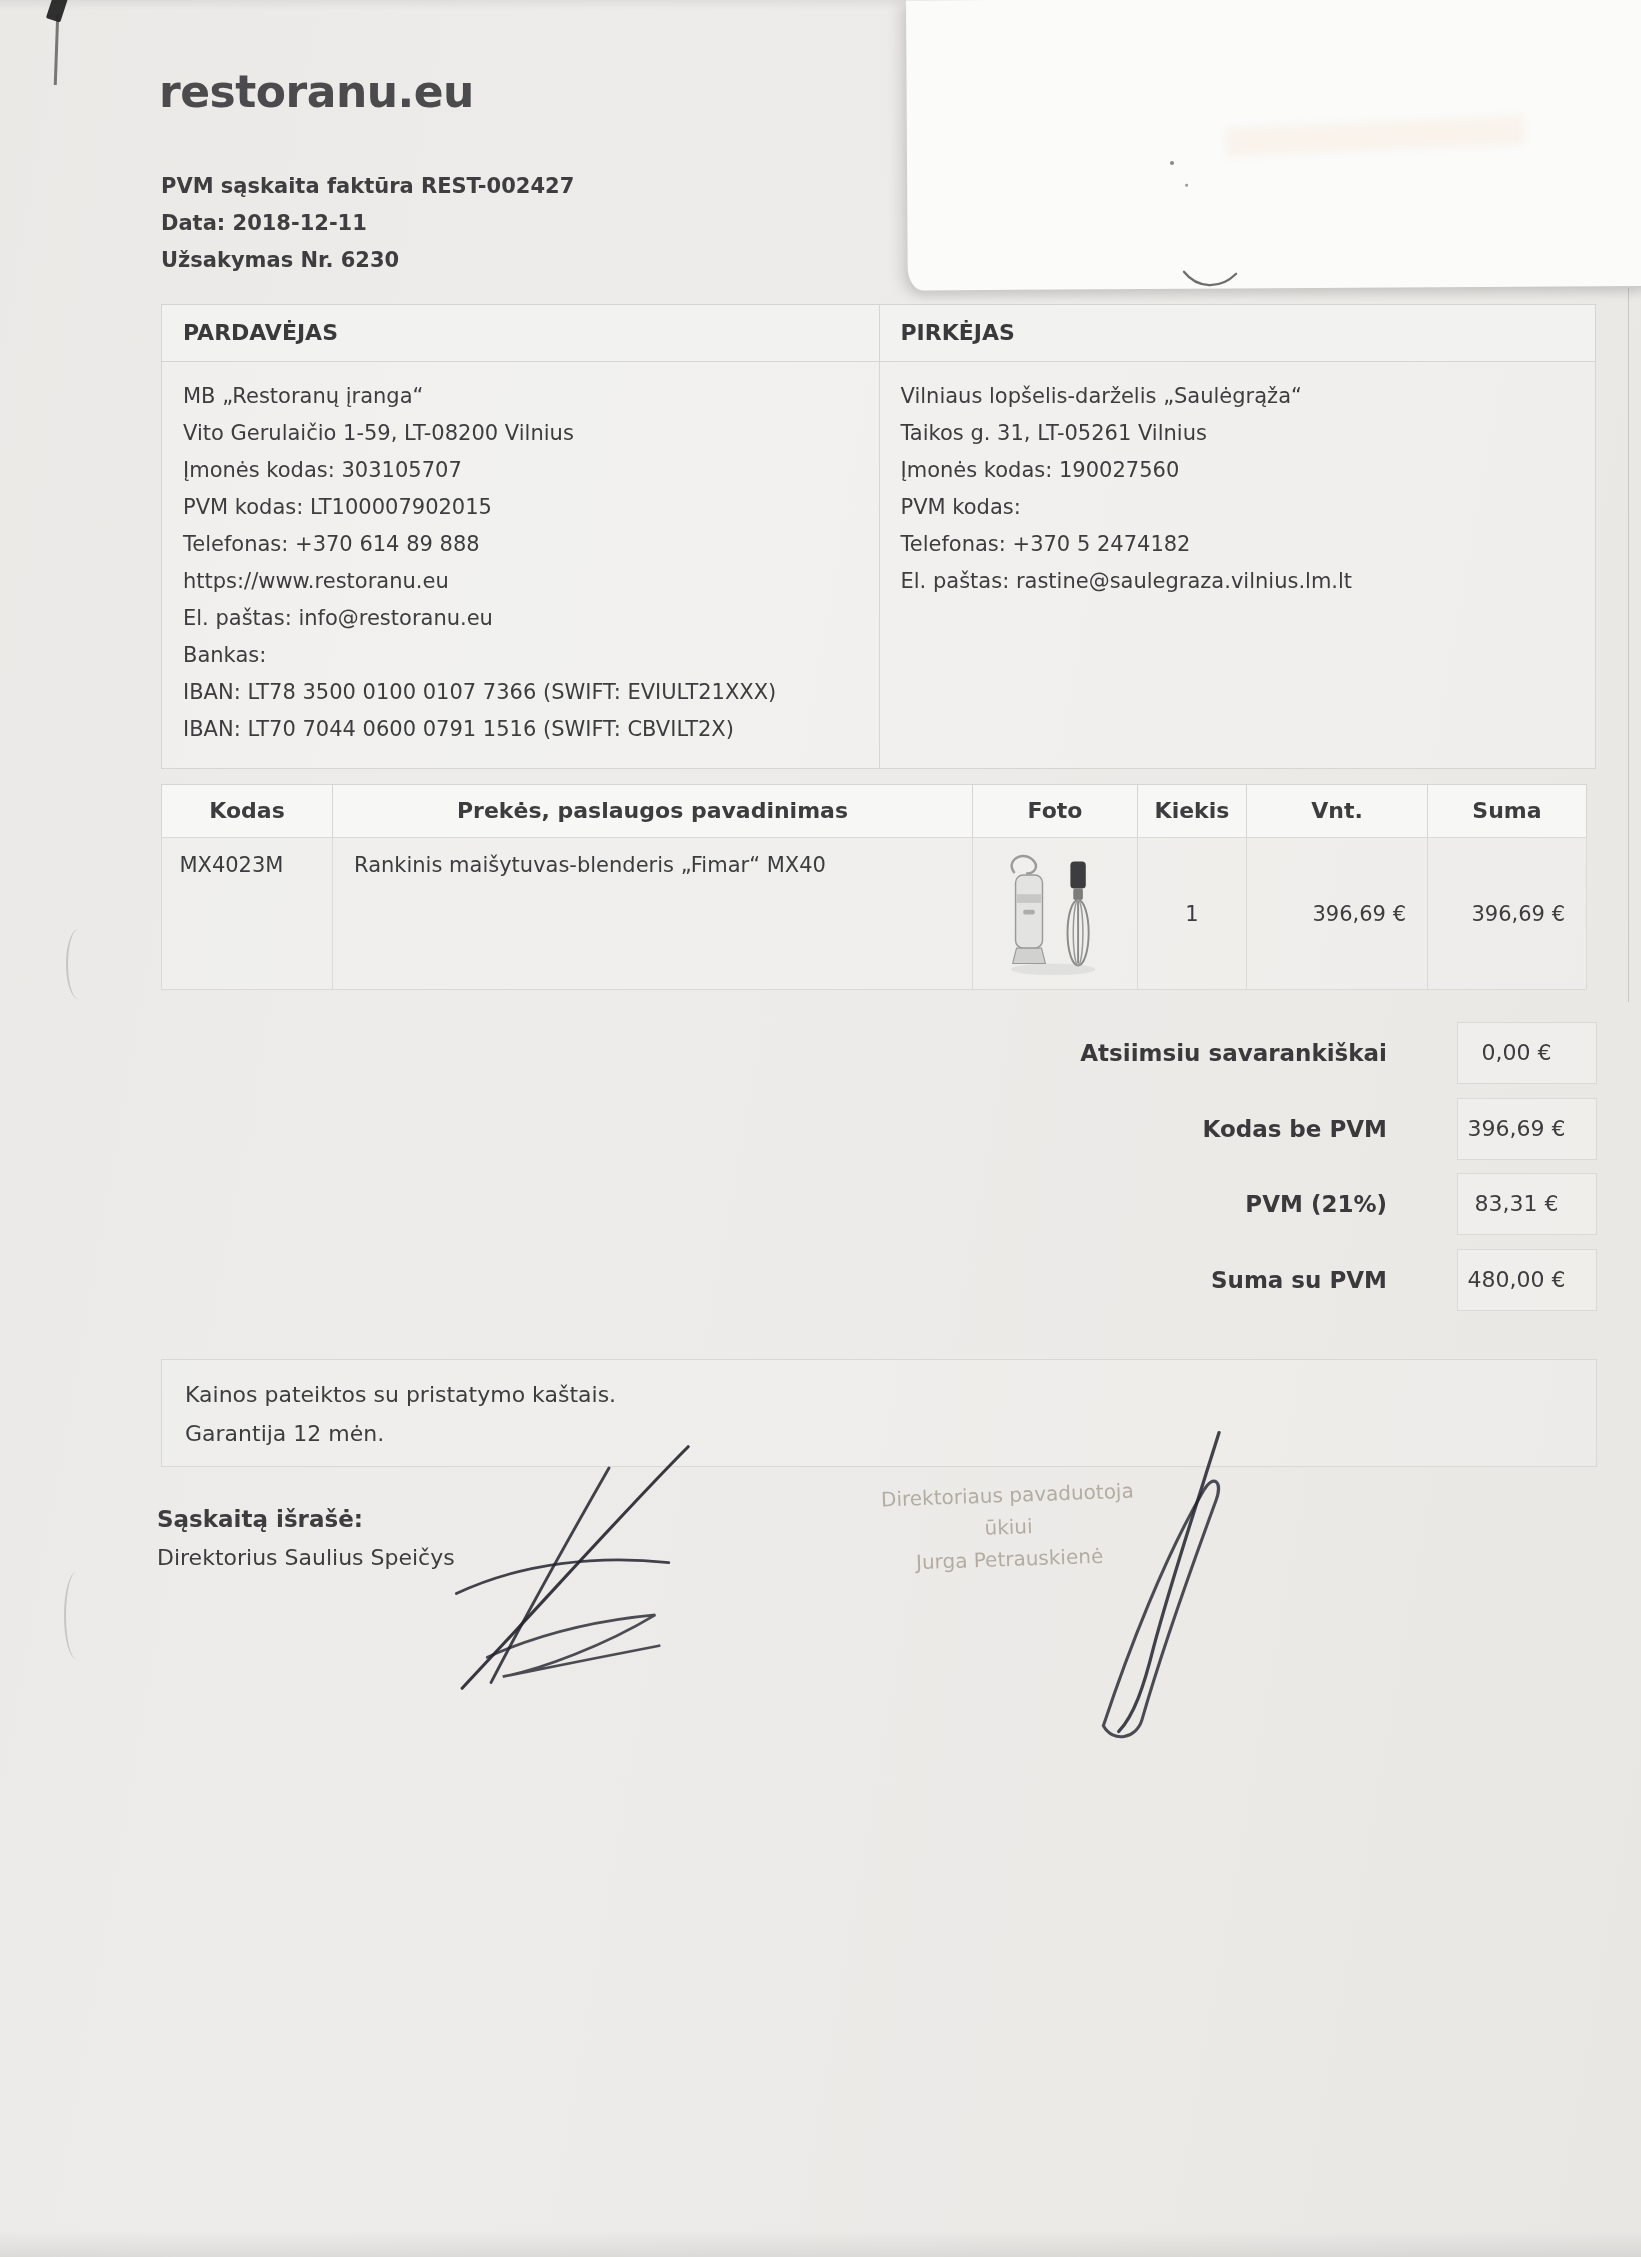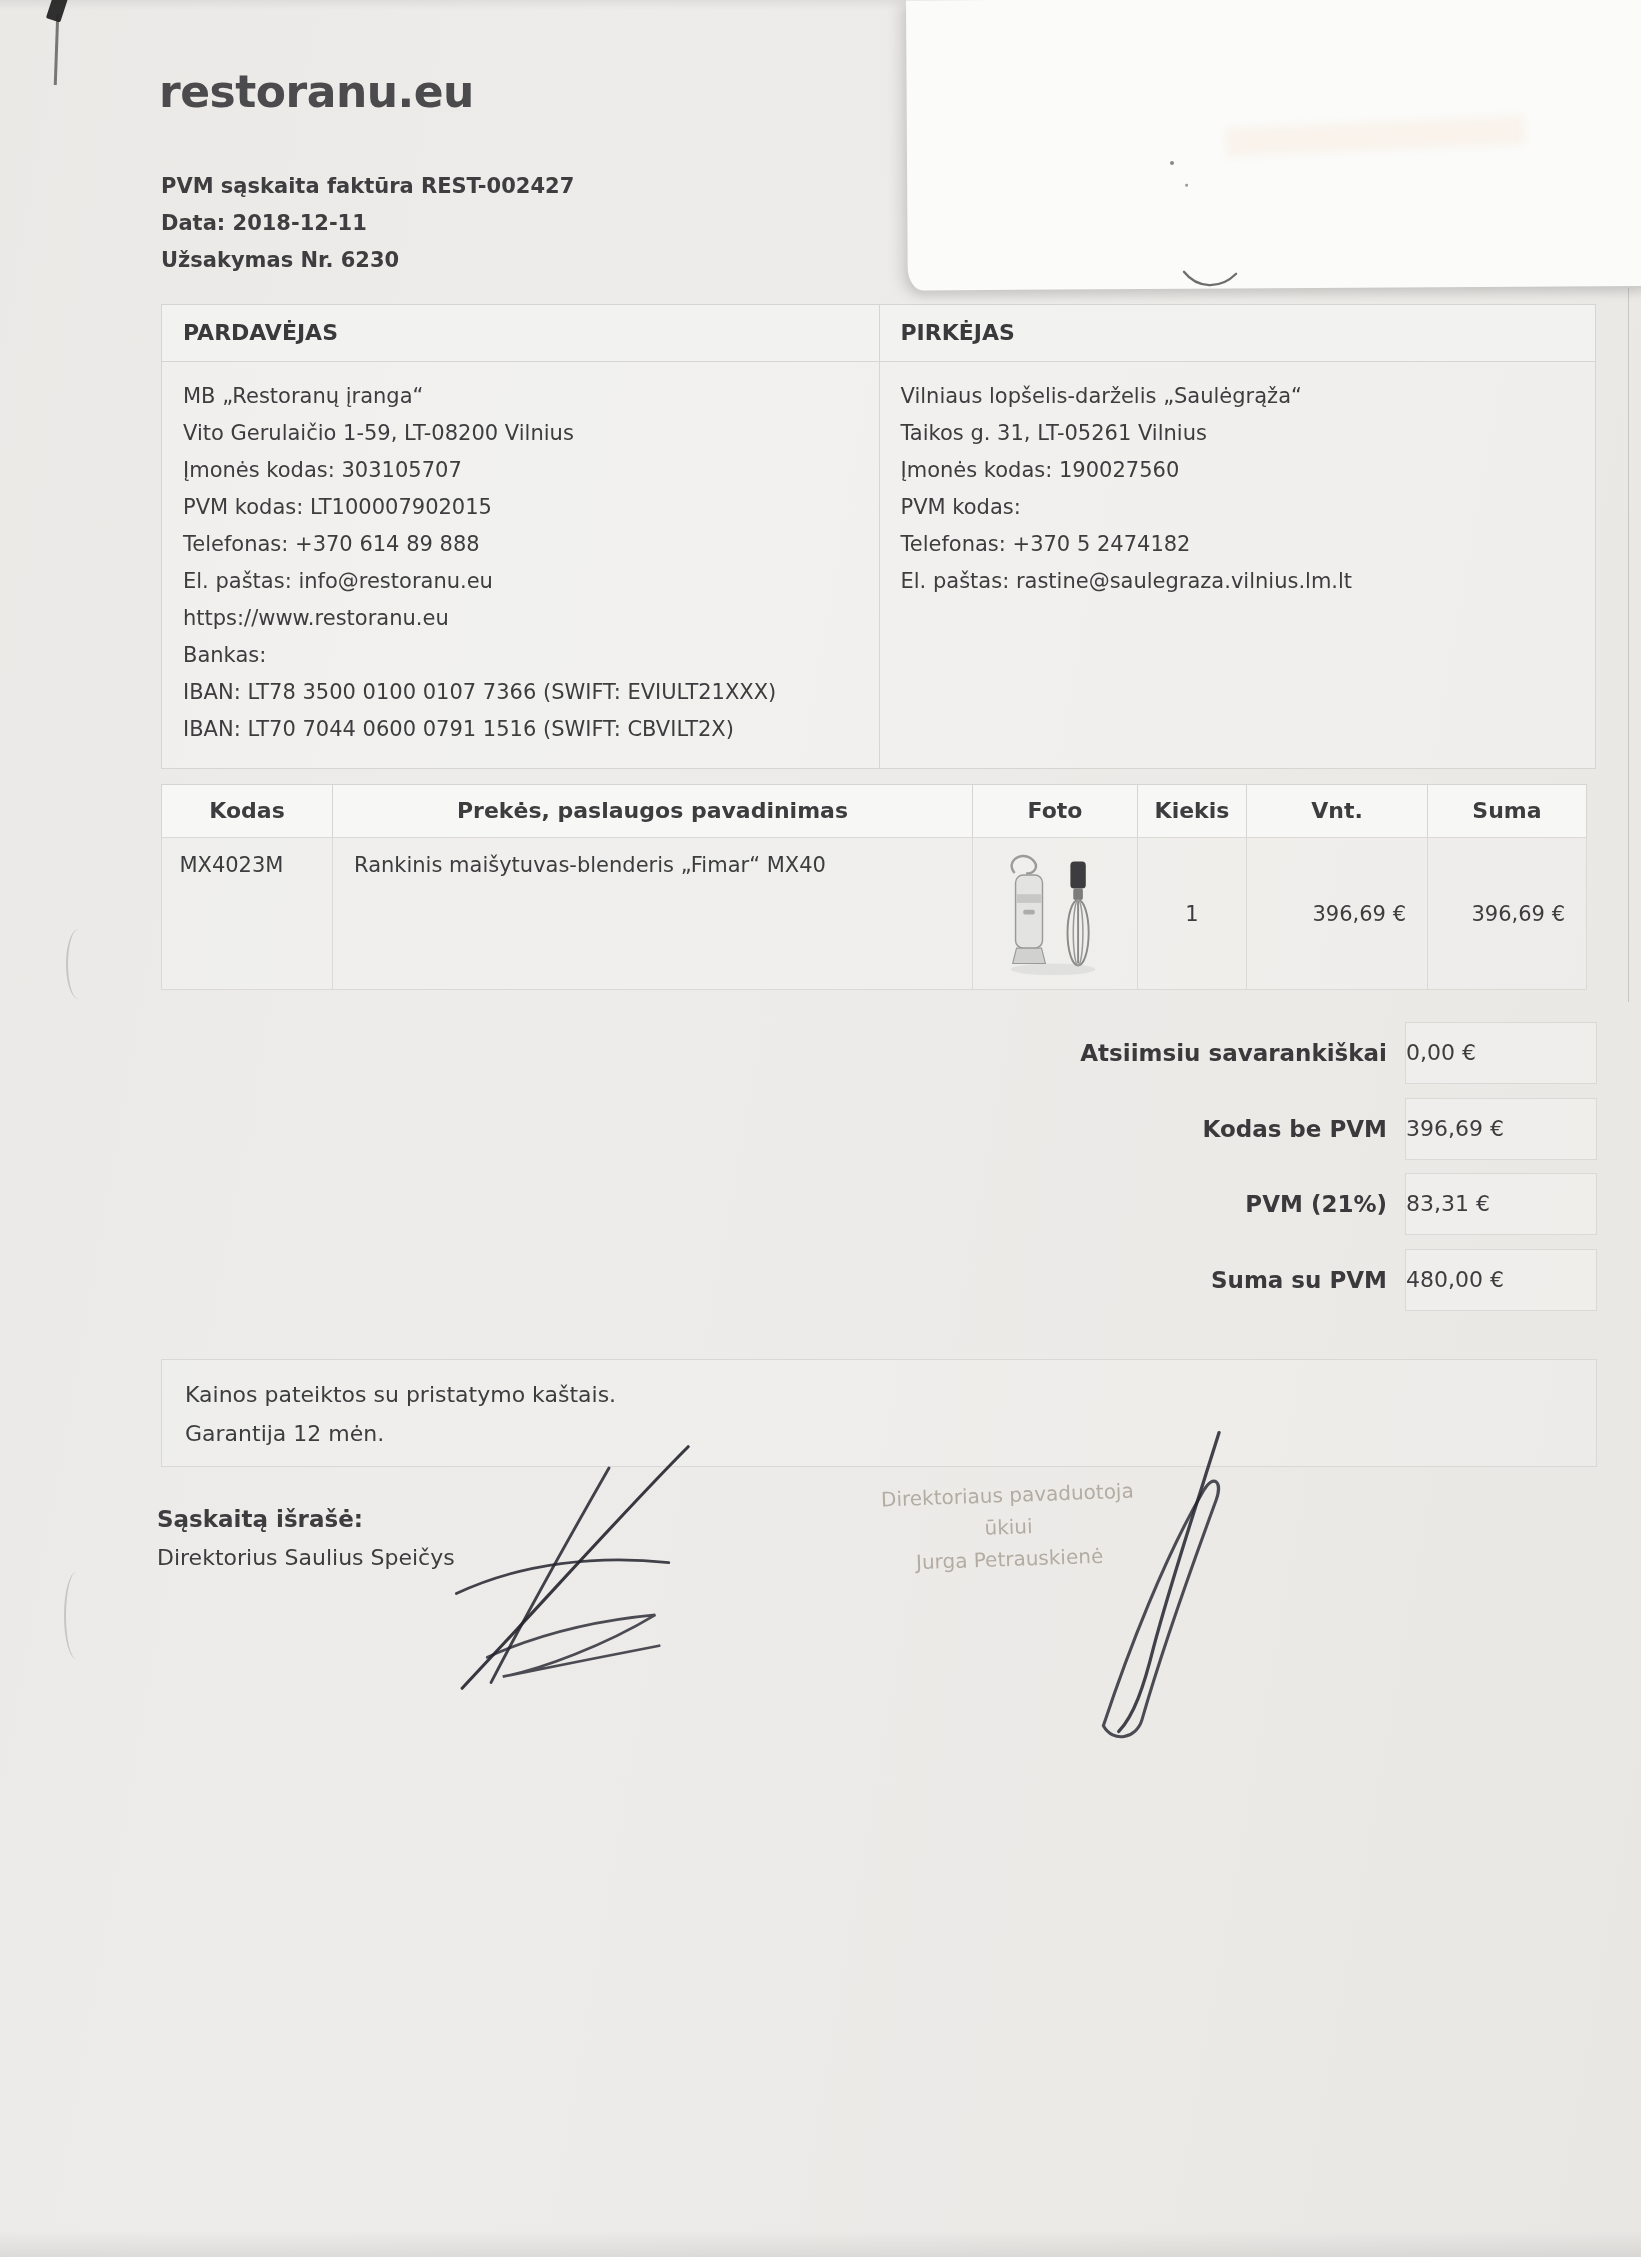--- a/index.html
+++ b/index.html
@@ -75,22 +75,22 @@
   .ic.name { padding:15.4px 0 0 21px; }
   .ic.foto { display:flex; align-items:center; justify-content:center; }
   .ic.qty { display:flex; align-items:center; justify-content:center; }
   .ic.unit, .ic.sum { display:flex; align-items:center; justify-content:flex-end; padding-right:21px; }
 
   
   .totals { position:absolute; left:161px; top:1022px; width:1436px; }
   .total-row { position:relative; height:62px; margin-bottom:13.5px; }
   .total-label { position:absolute; right:210px; top:0; line-height:62px;
     font-weight:bold; font-size:23px; color:#3a3a3c; }
-  .total-value { position:absolute; right:0; top:0; width:192px; height:62px;
-    border:1px solid #dad9d6; line-height:60px; text-align:left; padding-right:21px;
+  .total-value { position:absolute; right:0; top:0; width:140px; height:62px;
+    border:1px solid #dad9d6; line-height:60px; text-align:center; padding-right:21px;
     font-size:22px; background:rgba(255,255,255,0.25); }
 
   
   .notebox { position:absolute; left:161px; top:1359px; width:1436px; height:108px;
     border:1px solid #d9d8d5; padding:14.5px 23px; font-size:22px; line-height:39px;
     background:rgba(255,255,255,0.15); }
 
   
   .sig-label { position:absolute; left:157px; top:1506px; font-size:23px; font-weight:bold; }
   .sig-name  { position:absolute; left:157px; top:1545px; font-size:22px; }
@@ -125,22 +125,22 @@
       <div class="p-hcell">PARDAVĖJAS</div>
       <div class="p-hcell rightcol">PIRKĖJAS</div>
     </div>
     <div class="p-body">
       <div class="p-cell">
         <div class="p-line">MB „Restoranų įranga“</div>
         <div class="p-line">Vito Gerulaičio 1-59, LT-08200 Vilnius</div>
         <div class="p-line">Įmonės kodas: 303105707</div>
         <div class="p-line">PVM kodas: LT100007902015</div>
         <div class="p-line">Telefonas: +370 614 89 888</div>
+        <div class="p-line">https://www.restoranu.eu</div>
         <div class="p-line">El. paštas: info@restoranu.eu</div>
-        <div class="p-line">https://www.restoranu.eu</div>
         <div class="p-line">Bankas:</div>
         <div class="p-line">IBAN: LT78 3500 0100 0107 7366 (SWIFT: EVIULT21XXX)</div>
         <div class="p-line">IBAN: LT70 7044 0600 0791 1516 (SWIFT: CBVILT2X)</div>
       </div>
       <div class="p-cell rightcol">
         <div class="p-line">Vilniaus lopšelis-darželis „Saulėgrąža“</div>
         <div class="p-line">Taikos g. 31, LT-05261 Vilnius</div>
         <div class="p-line">Įmonės kodas: 190027560</div>
         <div class="p-line">PVM kodas:</div>
         <div class="p-line">Telefonas: +370 5 2474182</div>

